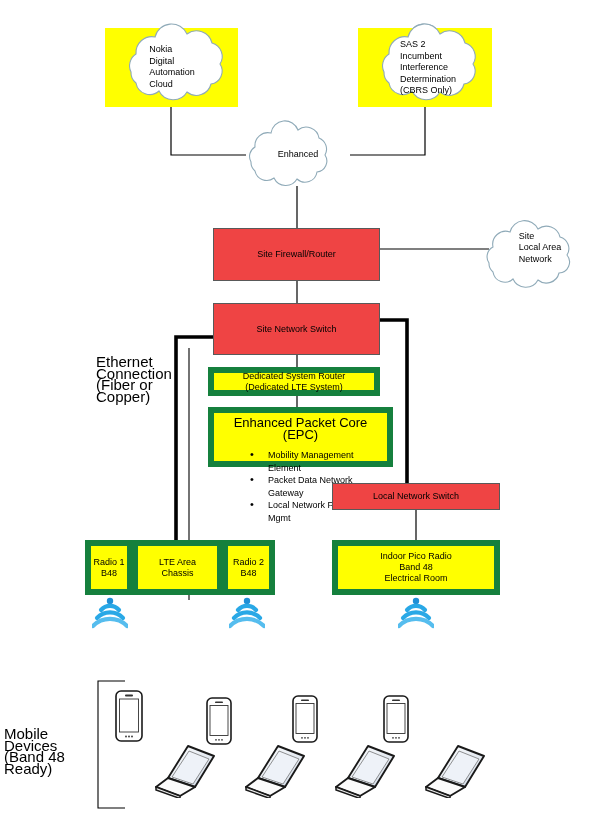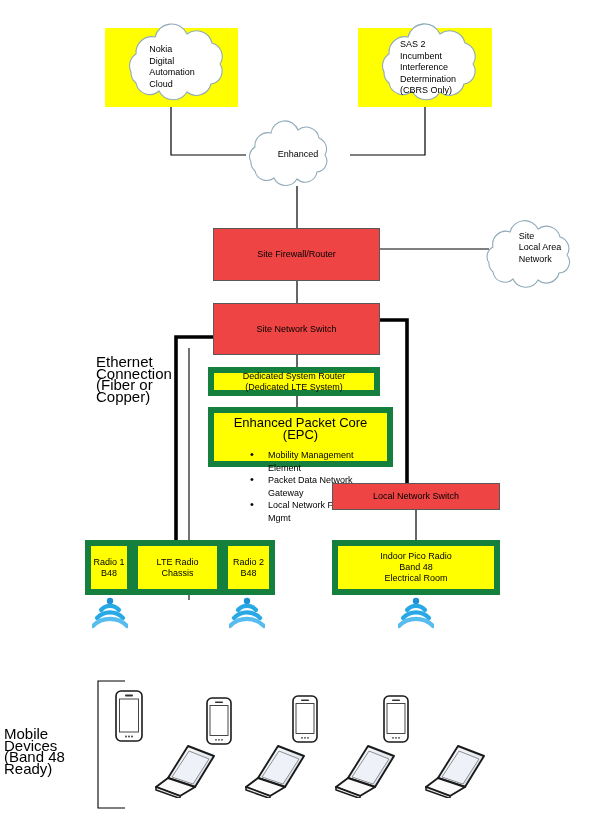--- a/index.html
+++ b/index.html
@@ -175,21 +175,21 @@
     <span class="celltxt two-line">Indoor Pico Radio
 Band 48
 Electrical Room</span>
   </div>
 
   <div class="node yellow" style="left:85px;top:540px;width:48px;height:55px;">
     <span class="celltxt two-line">Radio 1
 B48</span>
   </div>
   <div class="node yellow" style="left:132px;top:540px;width:91px;height:55px;">
-    <span class="celltxt two-line">LTE Radio
+    <span class="celltxt two-line">LTE Area
 Chassis</span>
   </div>
   <div class="node yellow" style="left:222px;top:540px;width:53px;height:55px;">
     <span class="celltxt two-line">Radio 2
 B48</span>
   </div>
 
   <svg class="wifi" style="left:92px;top:596px;" width="36" height="34">
     <circle cx="18" cy="5" r="3.2" fill="#1f8fd6"></circle>
     <path d="M9,14 a12,12 0 0 1 18,0" stroke="#29a8e6" stroke-width="4.2" fill="none" stroke-linecap="round"></path>

